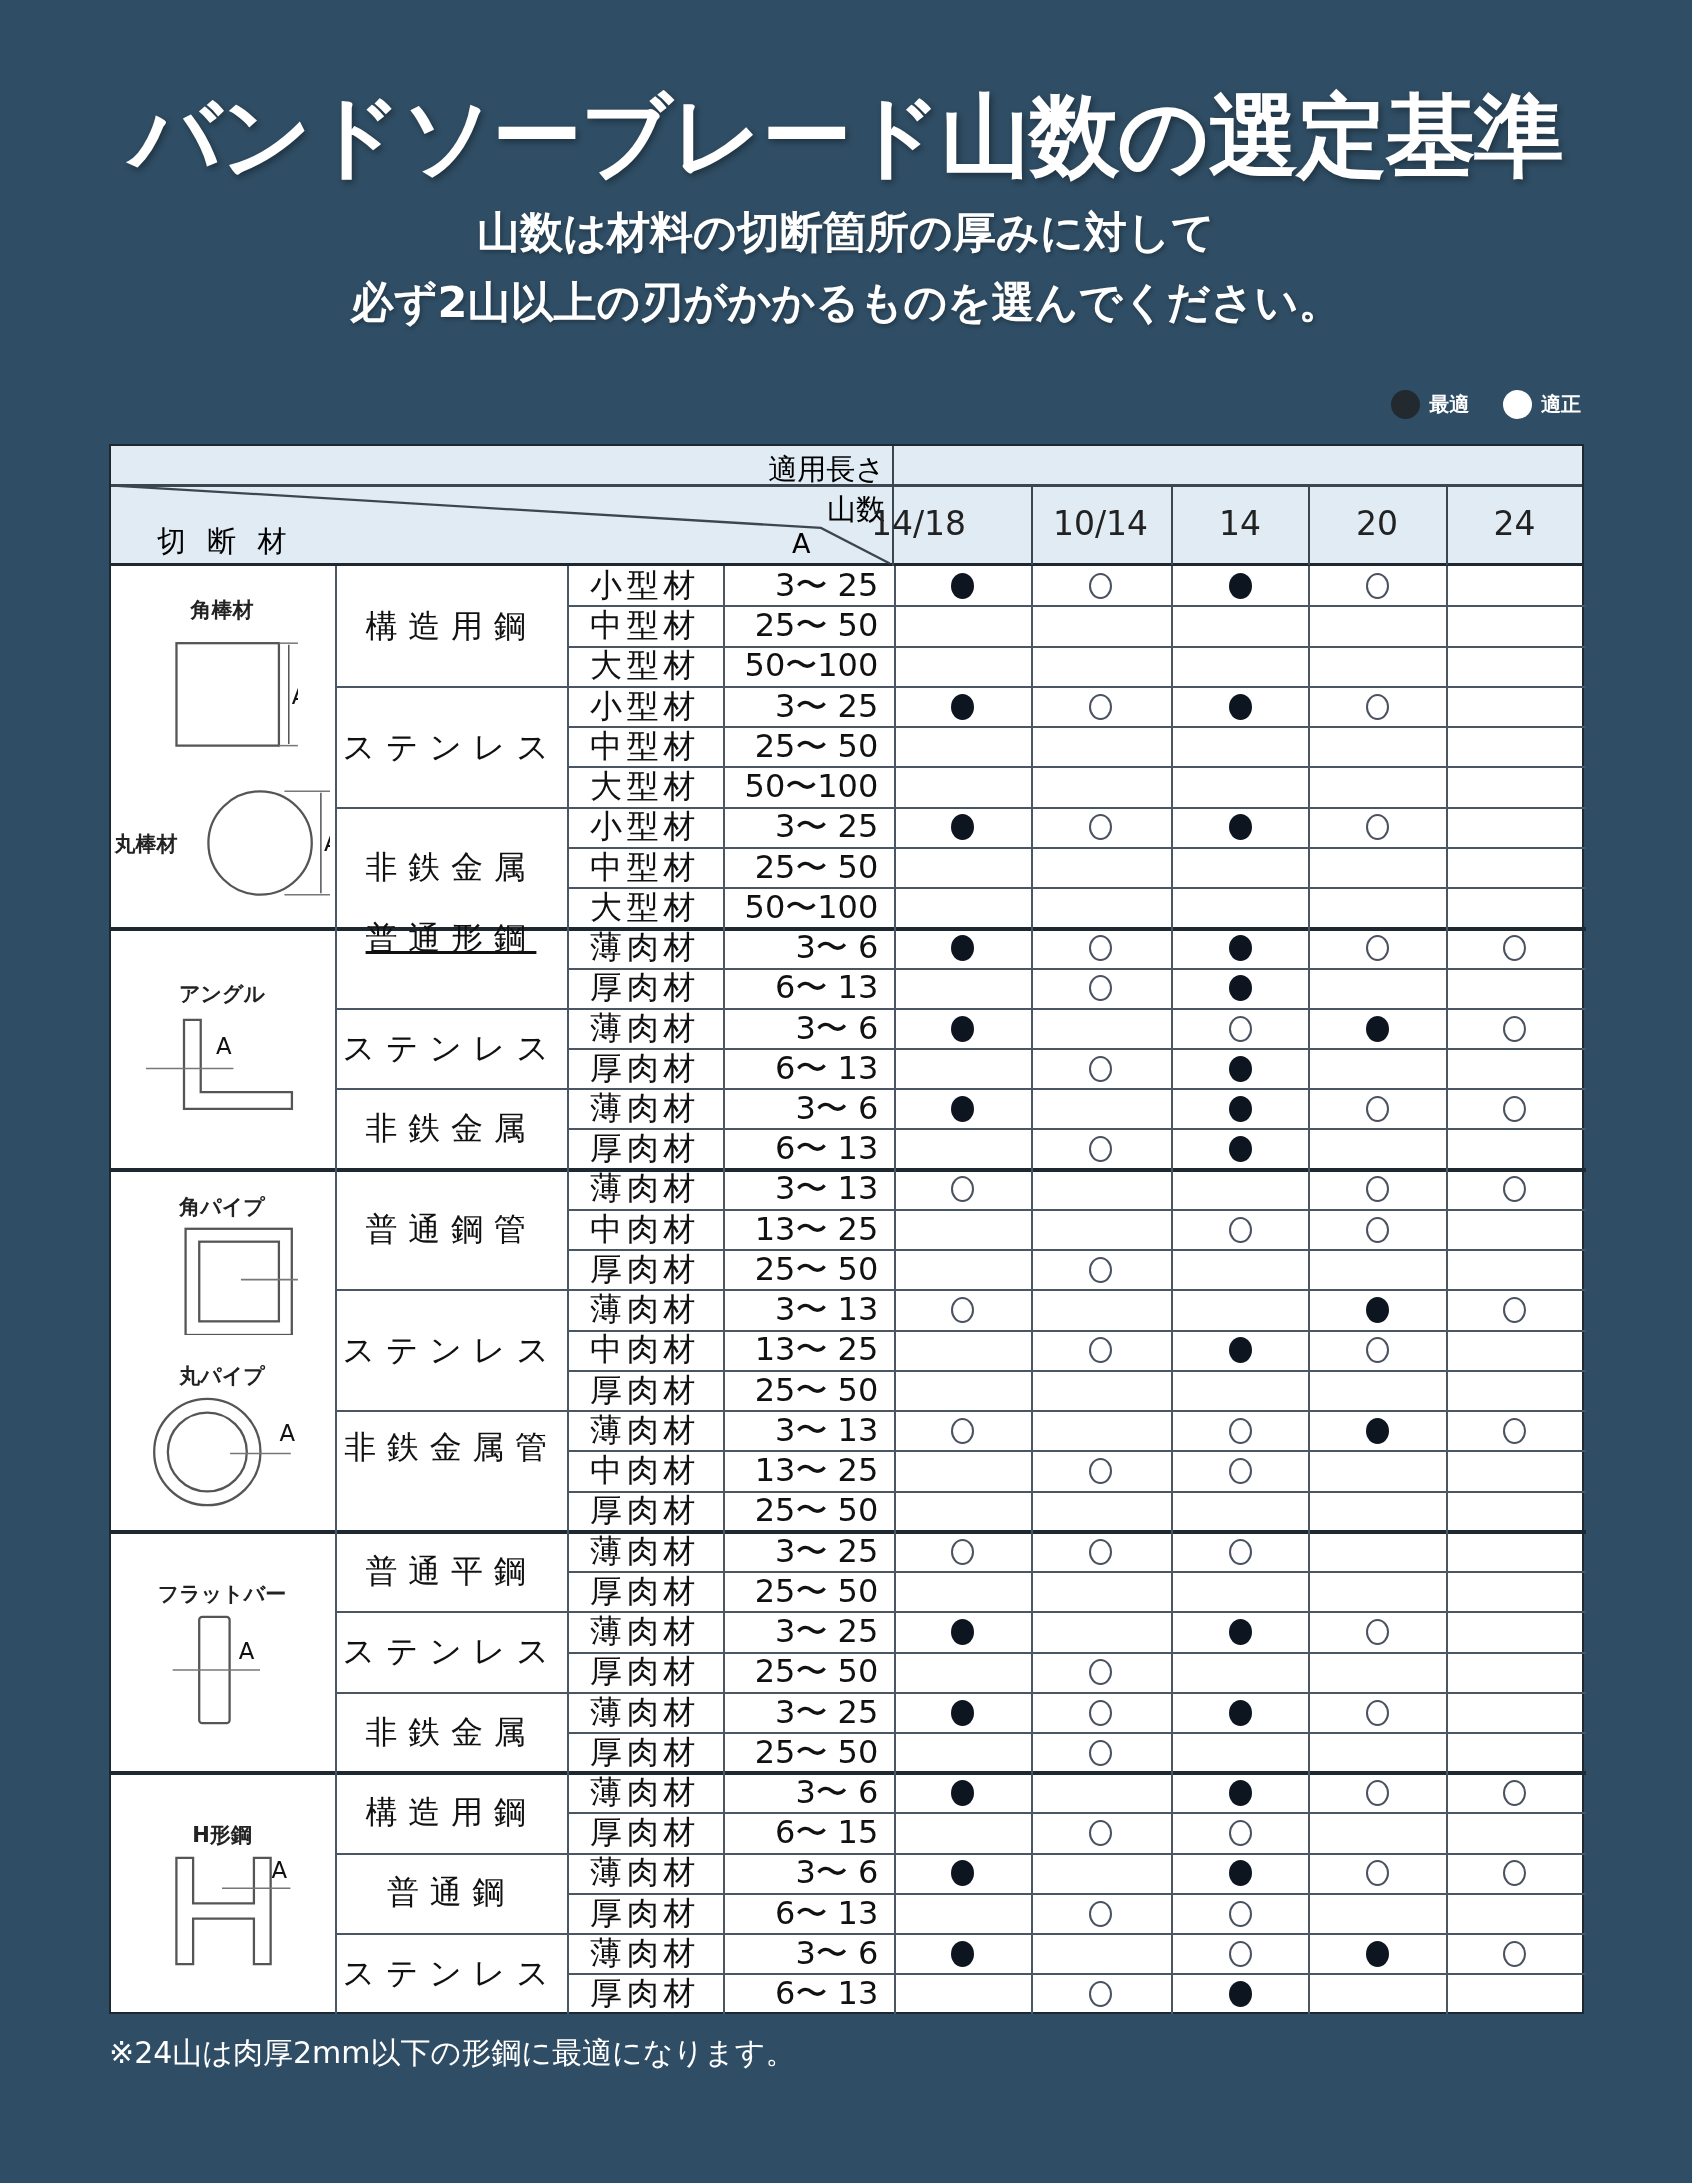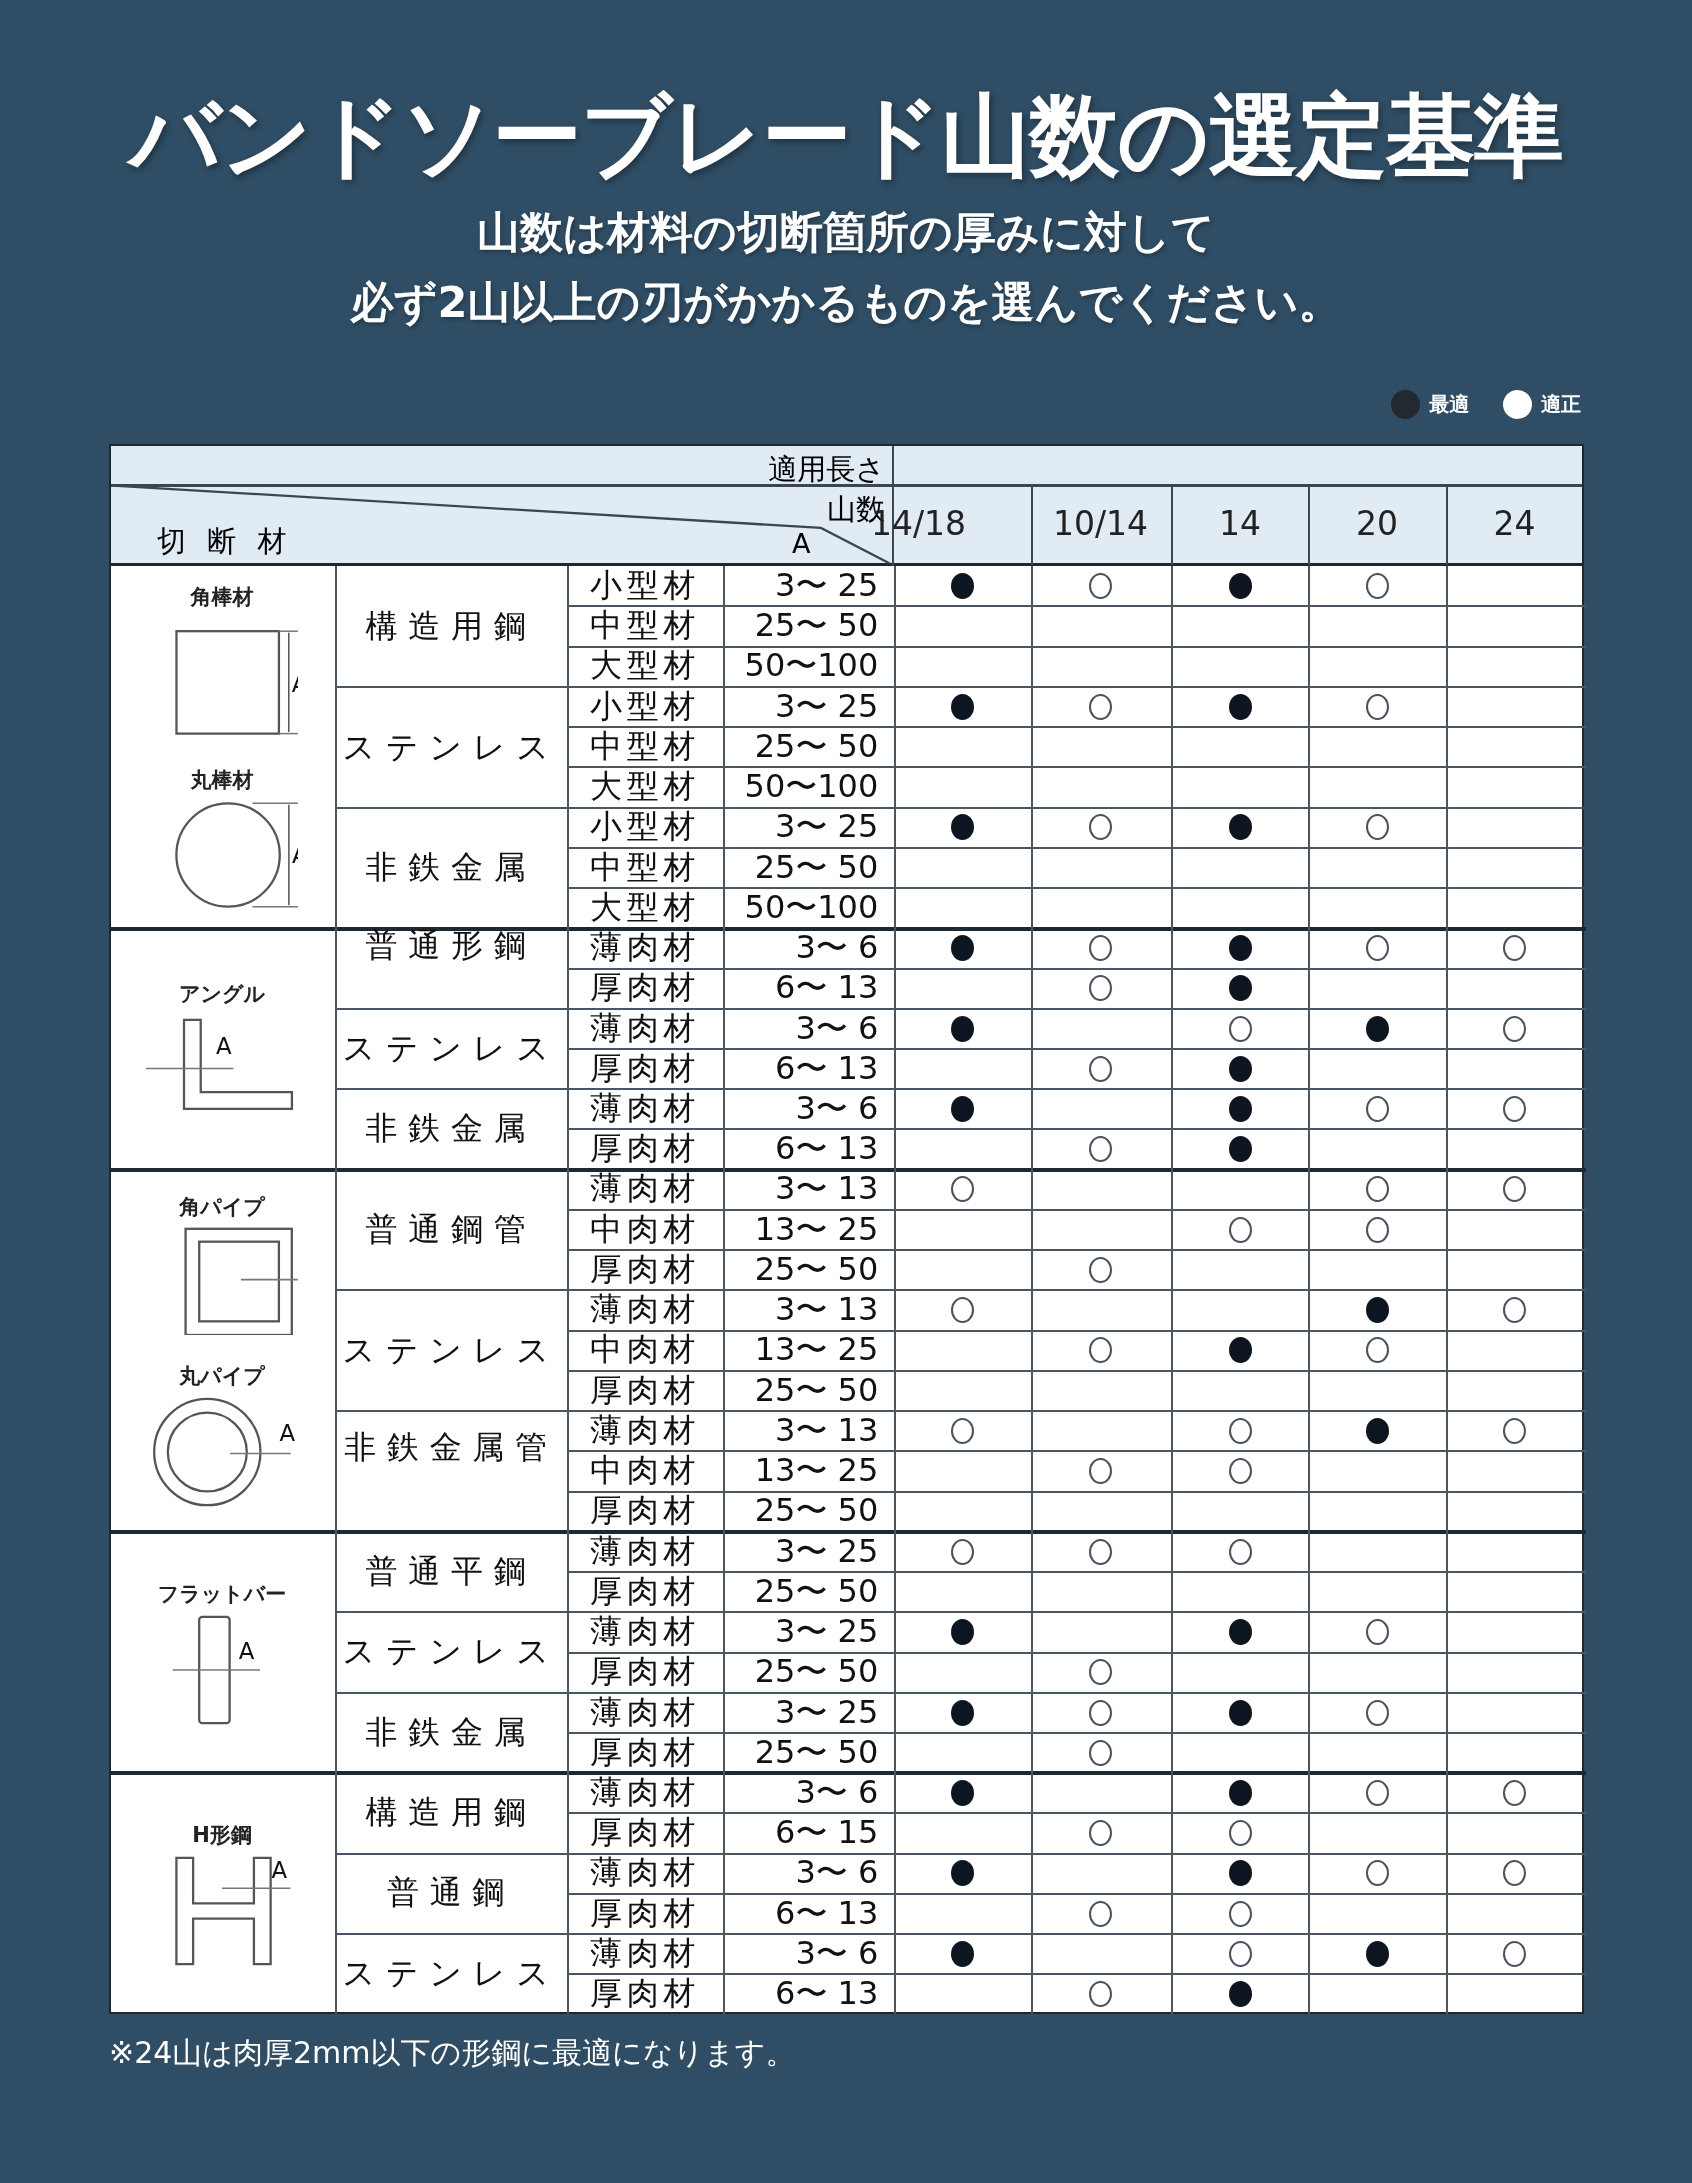--- a/index.html
+++ b/index.html
@@ -220,21 +220,21 @@
         <div style="display: flex; flex-direction: column; align-items: center;">
           <div class="shape-name">角棒材</div>
           <div><svg width="152" height="129" viewBox="0 0 200 170">
               <rect x="40" y="20" width="135" height="135" fill="none" stroke="#555" stroke-width="3"></rect>
               <line x1="175" y1="20" x2="200" y2="20" stroke="#777" stroke-width="2"></line>
               <line x1="175" y1="155" x2="200" y2="155" stroke="#777" stroke-width="2"></line>
               <line x1="188" y1="22" x2="188" y2="153" stroke="#555" stroke-width="2"></line>
               <text x="192" y="100" font-size="30" fill="#111" font-family="DejaVu Sans, sans-serif">A</text>
             </svg></div>
         </div>
-        <div style="display: flex; flex-direction: column; align-items: center;">
+        <div style="display: flex; flex-direction: row; align-items: center;">
           <div class="shape-name">丸棒材</div>
           <div><svg width="152" height="114" viewBox="0 0 200 150">
               <circle cx="108" cy="75" r="68" fill="none" stroke="#555" stroke-width="3"></circle>
               <line x1="140" y1="7" x2="200" y2="7" stroke="#777" stroke-width="2"></line>
               <line x1="140" y1="143" x2="200" y2="143" stroke="#777" stroke-width="2"></line>
               <line x1="188" y1="9" x2="188" y2="141" stroke="#555" stroke-width="2"></line>
               <text x="192" y="85" font-size="30" fill="#111" font-family="DejaVu Sans, sans-serif">A</text>
             </svg></div>
         </div>
       </div>
@@ -265,21 +265,21 @@
         <div class="cell" style="left: 783px; width: 137px;"></div>
         <div class="cell" style="left: 920px; width: 139px;">
           <div class="mark ok"></div>
         </div>
         <div class="cell" style="left: 1060px; width: 138px;">
           <div class="mark best"></div>
         </div>
         <div class="cell" style="left: 1197px; width: 138px;"></div>
         <div class="cell" style="left: 1335px; width: 137px;"></div>
       </div>
-      <div class="group-label" style="left: 224px; width: 232px; top: 350px; height: 60px;">普通形鋼</div>
+      <div class="group-label" style="left: 224px; width: 232px; top: 343px; height: 60px; text-decoration: underline;">普通形鋼</div>
       <div class="hline" style="left: 224px; width: 1251px; top: 442px;"></div>
       <div class="row" style="top: 443px;">
         <div class="cell" style="left: 456px; width: 156px; letter-spacing: 4.6px;">薄肉材</div>
         <div class="cell" style="left: 612px; width: 172px; justify-content: flex-end; padding-right: 16.7px; white-space: pre;">3〜 6</div>
         <div class="cell" style="left: 783px; width: 137px;">
           <div class="mark best"></div>
         </div>
         <div class="cell" style="left: 920px; width: 139px;"></div>
         <div class="cell" style="left: 1060px; width: 138px;">
           <div class="mark ok"></div>

